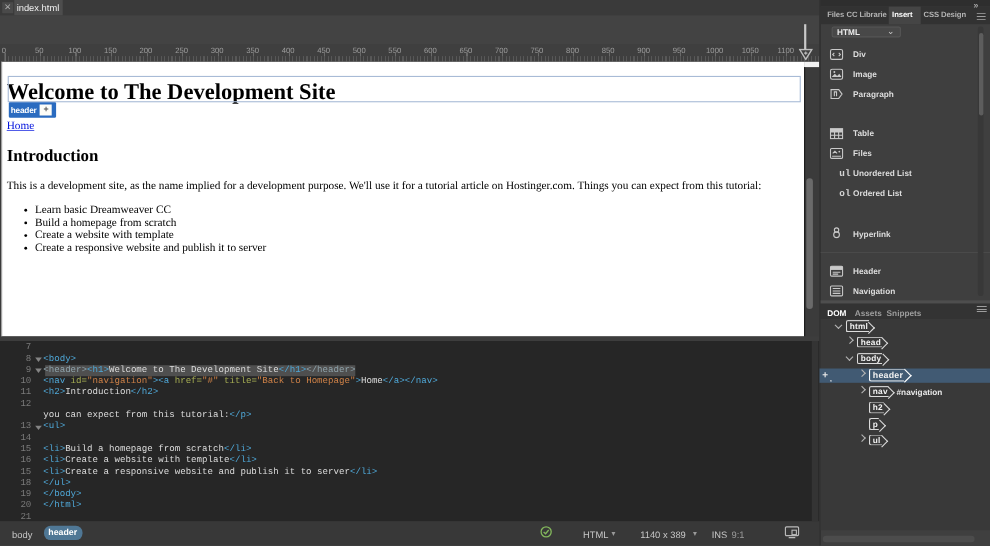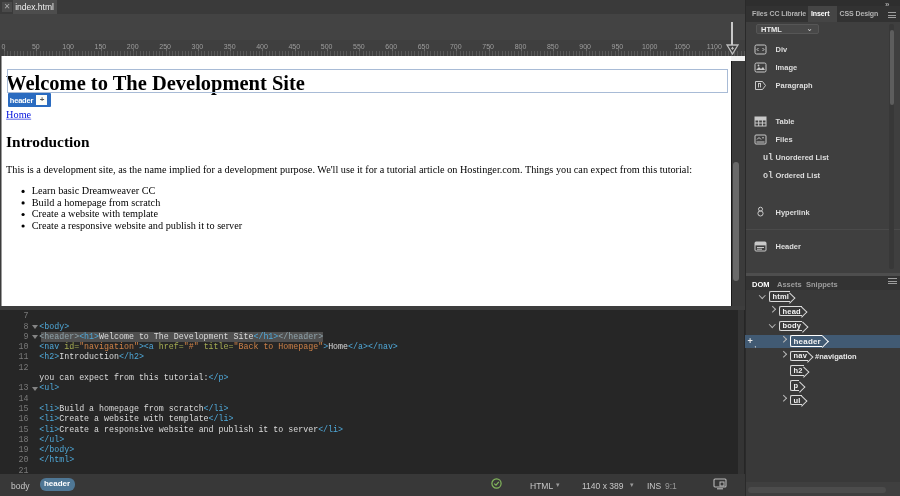--- a/index.html
+++ b/index.html
@@ -297,20 +297,29 @@
 <div class="irow" style="top:240.5px">
         <span class="iic">
           <svg width="13" height="11" viewBox="0 0 13 11" style="position:absolute;left:0;top:0">
             <rect x="1" y="1" width="11" height="9" rx="1" stroke="#c9c9c9" fill="none" stroke-width="1"></rect>
             <rect x="1" y="1" width="11" height="3.4" fill="#c9c9c9" stroke="none"></rect>
             <path d="M3 6.5 h7 M3 8.2 h5" stroke="#c9c9c9" fill="none" stroke-width="1"></path>
           </svg>
         </span>
         <span class="ilab">Header</span>
       </div>
+<div class="irow" style="top:258.6px">
+        <span class="iic">
+          <svg width="13" height="11" viewBox="0 0 13 11" style="position:absolute;left:0;top:0">
+            <rect x="1" y="1" width="11" height="9" rx="1" stroke="#c9c9c9" fill="none" stroke-width="1"></rect>
+            <path d="M3 3.3 h7 M3 5.5 h7 M3 7.7 h7" stroke="#c9c9c9" fill="none" stroke-width="1"></path>
+          </svg>
+        </span>
+        <span class="ilab">Navigation</span>
+      </div>
   <div id="ins-sep"></div>
   <div id="pscroll"></div>
       <div id="pthumb"></div>
   <div id="domsep"></div>
   <div id="domhdr">
    <span style="position:absolute;left:6px;top:4px;color:#fff">DOM</span>
    <span style="position:absolute;left:31px;top:4px">Assets</span>
    <span style="position:absolute;left:60px;top:4px">Snippets</span>
    <span style="position:absolute;left:142px;top:2.5px;width:9px;height:6px;background:repeating-linear-gradient(#9e9e9e 0,#9e9e9e 1px,transparent 1px,transparent 2.5px)"></span>
   </div>

